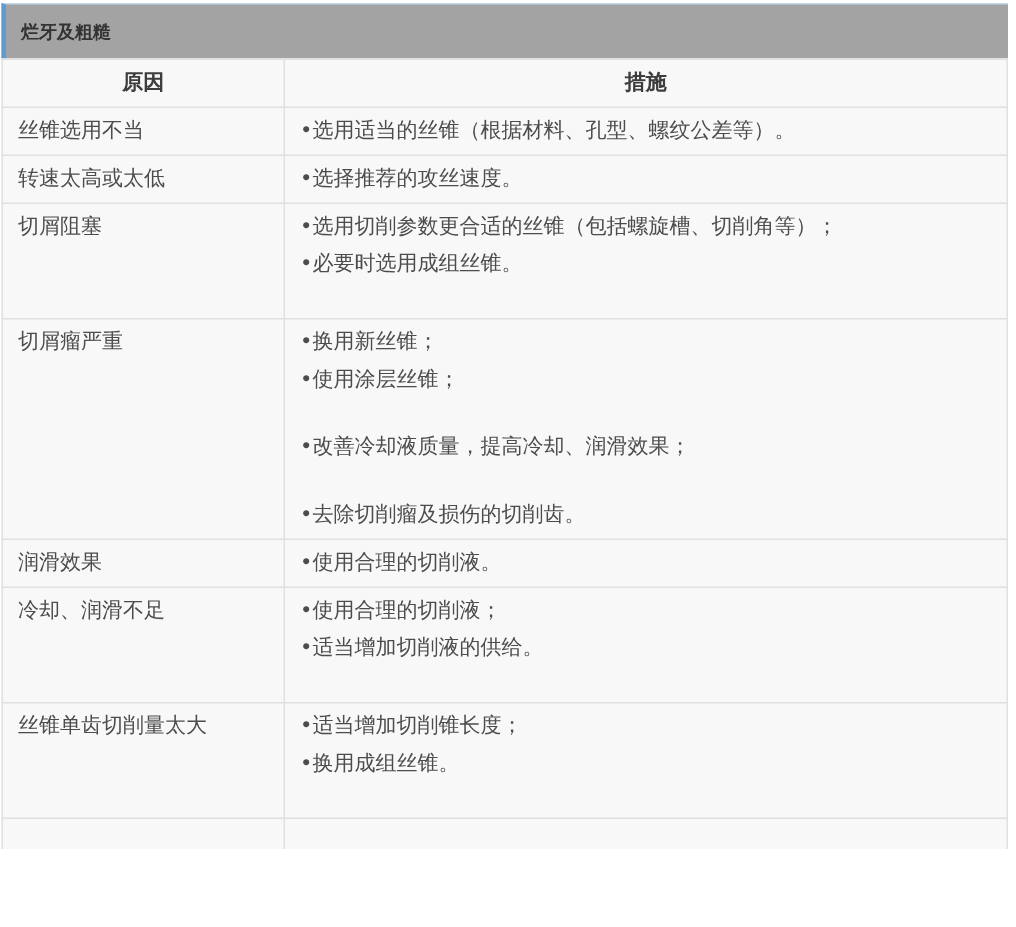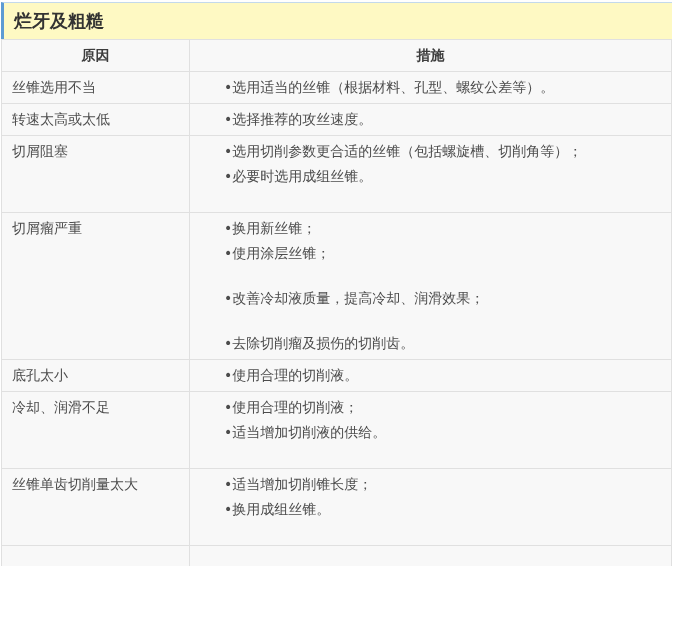--- a/index.html
+++ b/index.html
@@ -11,25 +11,25 @@
     overflow: hidden;
     font-family: "DejaVu Sans", "Liberation Sans", sans-serif;
   }
   .page {
     width: 671px;
     margin: 2px 3px 0 1px;
   }
   .title-bar {
     box-sizing: border-box;
     height: 37px;
-    background: #fef9c3;
+    background: #a3a3a3;
     border-top: 1px solid #c3d9ec;
     border-left: 3px solid #5d9bd3;
     color: #333333;
-    font-size: 18px;
+    font-size: 12px;
     font-weight: bold;
     line-height: 36px;
     padding-left: 10px;
   }
   table.fault-table {
     width: 100%;
     border-collapse: collapse;
     table-layout: fixed;
     background: #f8f8f8;
   }
@@ -43,21 +43,21 @@
     vertical-align: top;
     text-align: left;
     word-break: break-all;
   }
   table.fault-table th {
     text-align: center;
     font-weight: bold;
     color: #3d3d3d;
   }
   col.cause-col { width: 188px; }
-  .line { min-height: 25px; margin-left: 24px; }
+  .line { min-height: 25px; }
   .line.empty { min-height: 20px; }
   tr.partial-row td {
     height: 14px;
     border-top: 1px solid #e0e0e0;
     border-left: 1px solid #e0e0e0;
     border-right: 1px solid #e0e0e0;
     border-bottom: none;
   }
 </style>
 </head>
@@ -107,21 +107,21 @@
           <td>
             <div class="line">•换用新丝锥；</div>
             <div class="line">•使用涂层丝锥；</div>
             <div class="line empty"></div>
             <div class="line">•改善冷却液质量，提高冷却、润滑效果；</div>
             <div class="line empty"></div>
             <div class="line">•去除切削瘤及损伤的切削齿。</div>
           </td>
         </tr>
         <tr>
-          <td>底孔太小</td>
+          <td>润滑效果</td>
           <td>
             <div class="line">•使用合理的切削液。</div>
           </td>
         </tr>
         <tr>
           <td>冷却、润滑不足</td>
           <td>
             <div class="line">•使用合理的切削液；</div>
             <div class="line">•适当增加切削液的供给。</div>
             <div class="line empty"></div>

